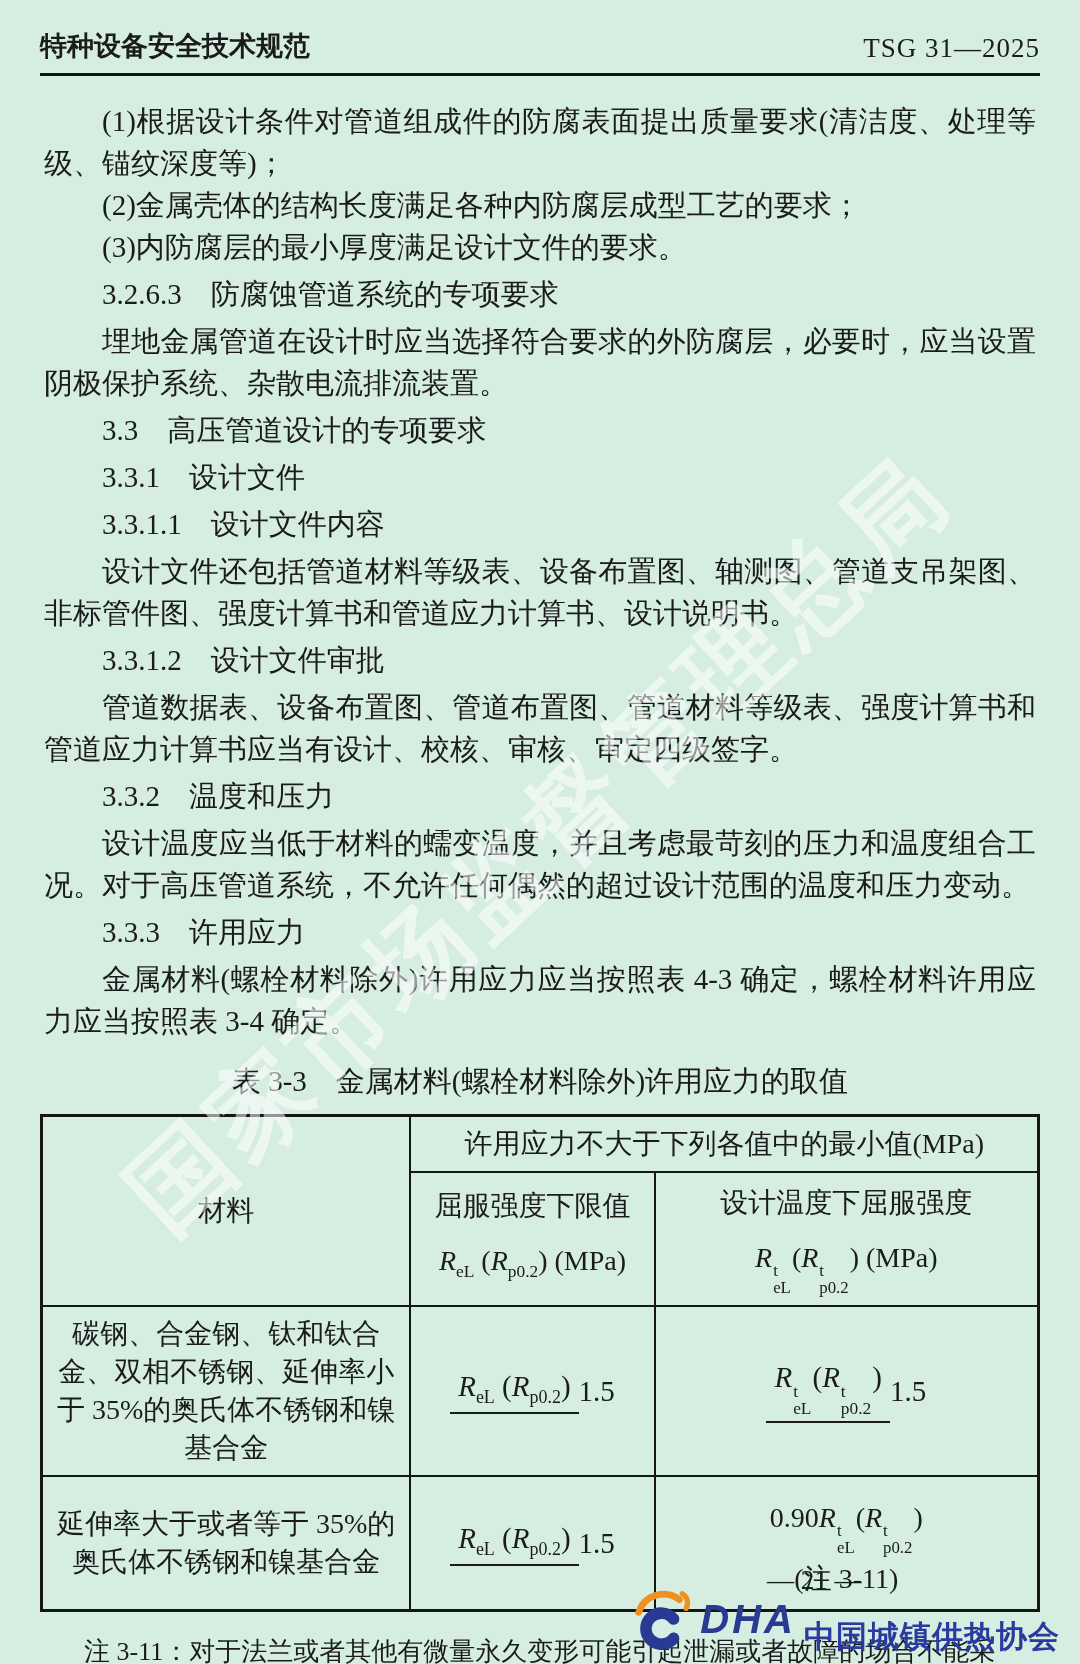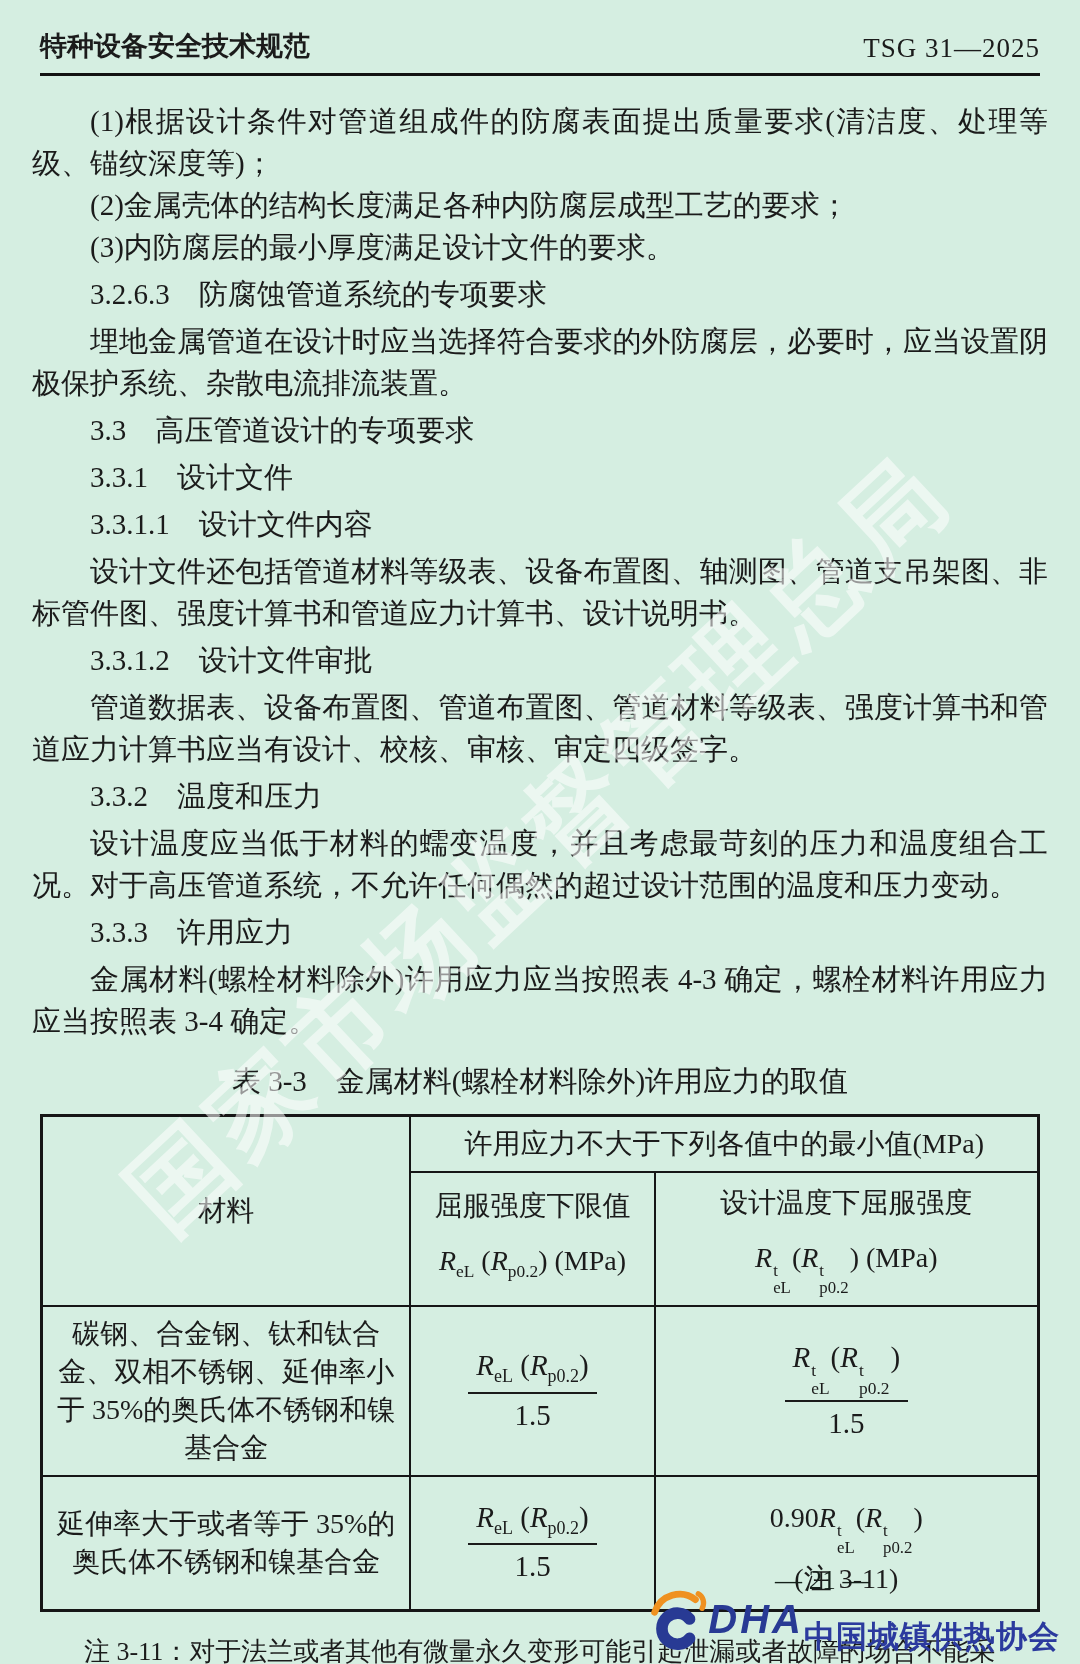--- a/index.html
+++ b/index.html
@@ -12,21 +12,21 @@
   }
   
   .header{
     margin:0 40px;padding-top:28px;padding-bottom:9px;
     display:flex;justify-content:space-between;align-items:flex-end;
     border-bottom:3px solid #121212;
   }
   .header-left{font-family:Liberation Sans, sans-serif;font-weight:bold;font-size:27px;}
   .header-right{font-size:27px;letter-spacing:1px;}
   
-  .content{margin:24px 32px 0;}
+  .content{margin:24px 44px 0;}
   .para,.heading{
     font-size:29px;line-height:42px;margin:0;
     text-indent:2em;text-align:justify;
   }
   .heading{margin:5px 0;text-align:left;}
   
   .table-title{text-align:center;font-size:29px;margin:20px 40px 12px;}
   table.t33{
     width:1000px;margin:0 40px;border-collapse:collapse;
     border:3px solid #161616;
@@ -39,21 +39,21 @@
   }
   .formula{font-size:28px;margin-top:11px;}
   .formula i,.frac i{font-family:"Liberation Serif","DejaVu Serif",serif;}
   sub,sup{font-size:0.62em;}
   .ss{
     display:inline-flex;flex-direction:column;align-items:flex-start;
     font-size:0.6em;line-height:1;vertical-align:-0.55em;
     font-style:normal;margin:0 1px;
   }
   .frac{
-    display:inline-flex;flex-direction:column;align-items:center;
+    display:inline-flex;flex-direction:row;align-items:center;
     font-size:29px;line-height:1.3;vertical-align:middle;
   }
   .frac .num{border-bottom:2px solid #1b1b1b;padding:0 8px 3px;}
   .frac .den{padding-top:3px;}
   .cell-two-line div{line-height:44px;}
   
   .note{margin:22px 40px 0 84px;font-size:26px;line-height:36px;}
   
   .watermark{
     position:absolute;left:540px;top:845px;
@@ -61,21 +61,21 @@
     font-size:100px;font-weight:bold;letter-spacing:8px;white-space:nowrap;
     color:rgba(255,255,255,0.55);
     z-index:9;pointer-events:none;
   }
   
   .footer{position:absolute;right:20px;bottom:8px;z-index:3;}
   .page-number{
     text-align:center;margin:0 60px -14px 0;
     font-size:27px;color:#15201a;position:relative;z-index:2;
   }
-  .logo-row{display:flex;align-items:center;}
+  .logo-row{display:flex;align-items:center;gap:8px;}
   .logo-acronym{
     font-family:"Liberation Sans","DejaVu Sans",sans-serif;
     font-style:italic;font-weight:bold;font-size:40px;line-height:1;
     color:#283a94;letter-spacing:3px;
   }
   .logo-cn{
     font-family:Liberation Mono, monospace;
     font-weight:bold;font-size:31px;line-height:1.1;
     color:#2b3a9e;letter-spacing:1px;margin-top:40px;
   }

